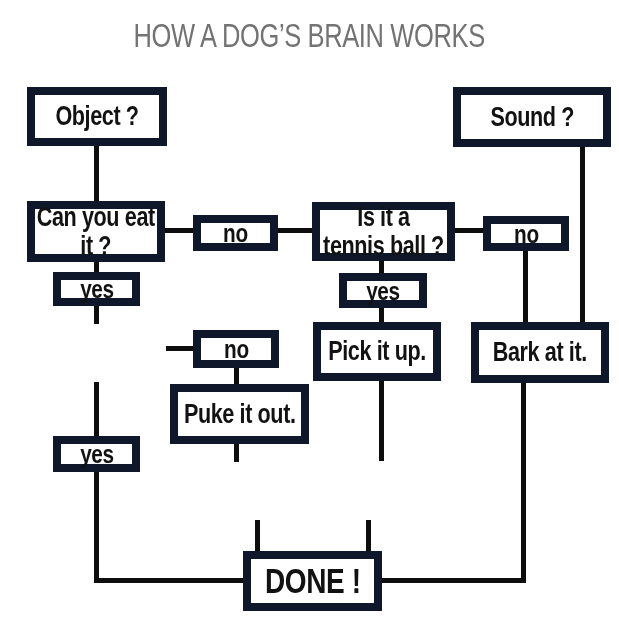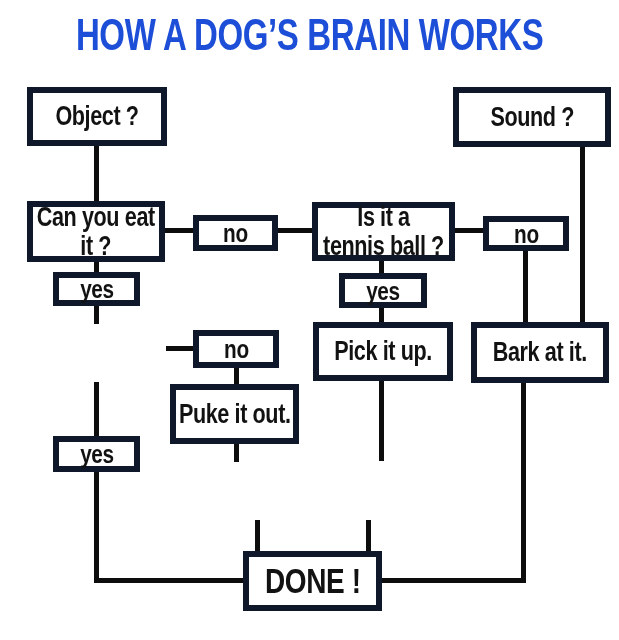--- a/index.html
+++ b/index.html
@@ -7,28 +7,28 @@
     position:relative;
     width:619px;height:640px;
     background:#ffffff;
     font-family:"Liberation Sans", sans-serif;
     overflow:hidden;
   }
   .title{
     position:absolute;
     left:0;top:14px;width:619px;height:42px;
     display:flex;align-items:center;justify-content:center;
-    font-weight:bold;font-size:44px;color:#1d4ed8;
+    font-weight:normal;font-size:34px;color:#737373;
     letter-spacing:-1px;
   }
   .title .lbl{transform:scaleX(0.75);}
   .node{
     position:absolute;
     background:#ffffff;
-    border:6px solid #0f172a;
+    border:8px solid #0f172a;
     box-sizing:border-box;
     display:flex;align-items:center;justify-content:center;
     text-align:center;color:#121212;font-weight:bold;
   }
   .lbl{
     display:inline-block;
     white-space:pre;
     line-height:1.06;
     letter-spacing:-0.5px;
   }
@@ -90,27 +90,27 @@
     </div>
   <div class="node small" style="left:53px;top:272px;width:87px;height:34px">
       <span class="lbl">yes</span>
     </div>
   <div class="node small" style="left:339px;top:273px;width:88px;height:35px">
       <span class="lbl">yes</span>
     </div>
   <div class="node small" style="left:193px;top:330px;width:86px;height:38px">
       <span class="lbl">no</span>
     </div>
-  <div class="node big" style="left:313px;top:322px;width:140px;height:59px">
+  <div class="node big" style="left:313px;top:322px;width:128px;height:59px">
       <span class="lbl">Pick it up.</span>
     </div>
   <div class="node big" style="left:471px;top:322px;width:138px;height:61px">
       <span class="lbl">Bark at it.</span>
     </div>
-  <div class="node big" style="left:170px;top:384px;width:129px;height:60px">
+  <div class="node big" style="left:170px;top:384px;width:139px;height:60px">
       <span class="lbl">Puke it out.</span>
     </div>
   <div class="node small" style="left:53px;top:436px;width:87px;height:36px">
       <span class="lbl">yes</span>
     </div>
   <div class="node done" style="left:243px;top:551px;width:139px;height:60px">
       <span class="lbl">DONE !</span>
     </div>
 
 </div>

